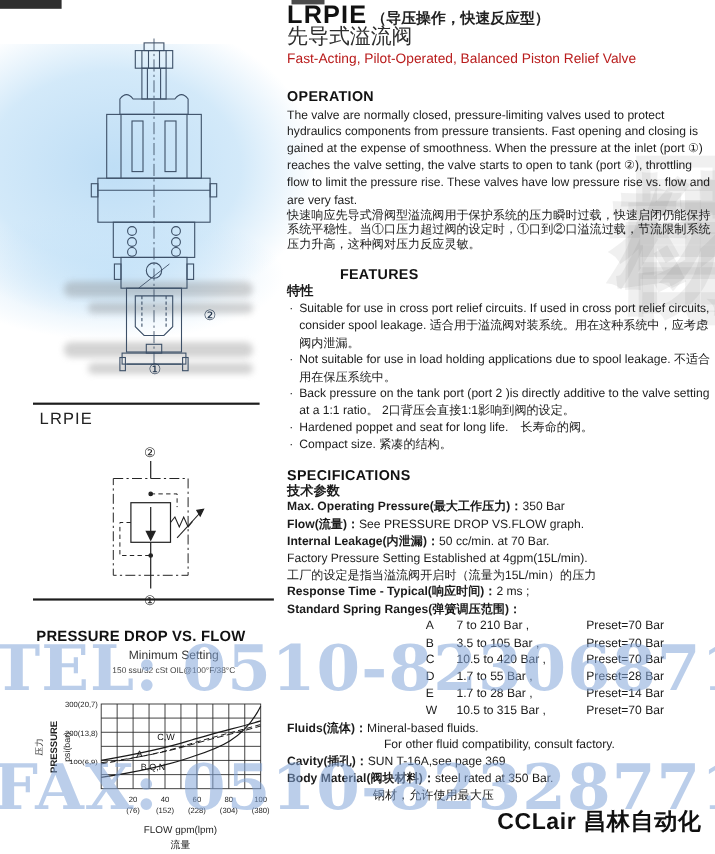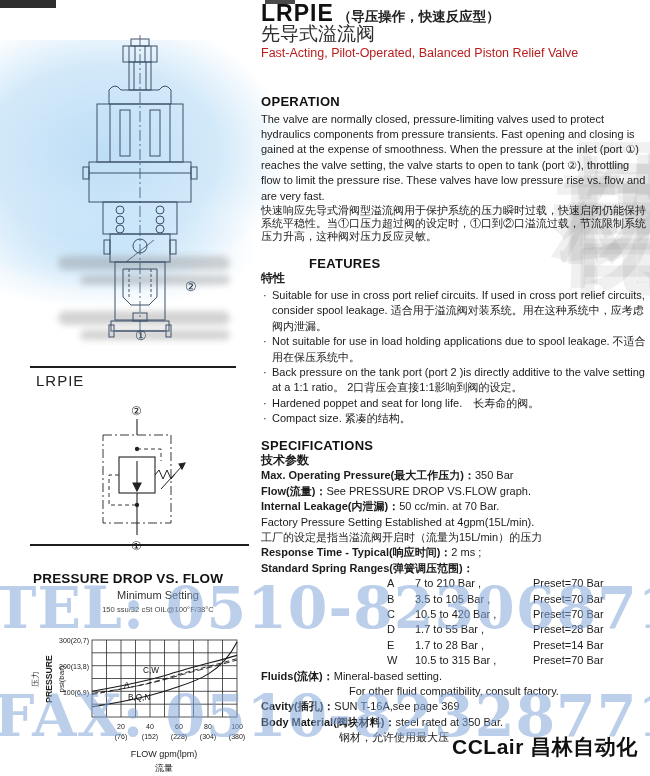--- a/index.html
+++ b/index.html
@@ -34,21 +34,21 @@
   .chart-svg{position:absolute;left:30px;top:583px;z-index:2;}
 
   
   .right-col{position:absolute;left:261px;top:6px;width:389px;z-index:2;font-size:11px;line-height:15.4px;}
   .title-row{display:flex;align-items:baseline;gap:4px;}
   .title-model{font-size:23px;font-weight:bold;letter-spacing:1px;color:#111;}
   .title-suffix{font-size:13.5px;font-weight:bold;color:#222;}
   .title-cn{font-size:19px;color:#2e2e2e;margin-top:2px;}
   .title-en{font-size:12.5px;color:#b91c1c;margin-top:4px;}
   .sec-heading{font-weight:bold;font-size:13px;color:#111;letter-spacing:0.3px;}
-  .op-heading{margin-top:33px;}
+  .op-heading{margin-top:19px;}
   .op-en{margin-top:2px;}
   .op-cn{font-size:11px;line-height:13px;}
   .feat-heading{margin-top:13px;margin-left:48px;}
   .sec-heading-cn{font-size:12px;font-weight:bold;}
   .feature-list{margin:1px 0 0 0;padding:0;list-style:none;}
   .feature-list li{padding-left:11px;position:relative;}
   .feature-list li .blt{position:absolute;left:2px;top:0;}
   .spec-heading{margin-top:11px;}
   .spec-row b{font-weight:bold;}
   .indent88{margin-left:88px;}
@@ -262,21 +262,21 @@
         <span>1.7 to 55 Bar ,</span>
         <span>Preset=28 Bar</span>
       <span>E</span>
         <span>1.7 to 28 Bar ,</span>
         <span>Preset=14 Bar</span>
       <span>W</span>
         <span>10.5 to 315 Bar ,</span>
         <span>Preset=70 Bar</span>
     </div>
 
-    <div class="spec-row"><b>Fluids(流体)：</b><span>Mineral-based setting.</span></div>
+    <div class="spec-row"><b>Fluids(流体)：</b><span>Mineral-based fluids.</span></div>
     <div class="spec-row indent88"><b></b><span>For other fluid compatibility, consult factory.</span></div>
     <div class="spec-row"><b>Cavity(插孔)：</b><span>SUN T-16A,see page 369</span></div>
     <div class="spec-row"><b>Body Material(阀块材料)：</b><span>steel rated at 350 Bar.</span></div>
     <div class="spec-row indent78"><b></b><span>钢材，允许使用最大压</span></div>
   </div>
 
   <div class="wm-line wm-tel">TEL: 0510-82306871</div>
   <div class="wm-line wm-fax">FAX: 0510-82328771</div>
   <div class="brand">CCLair 昌林自动化</div>
 

